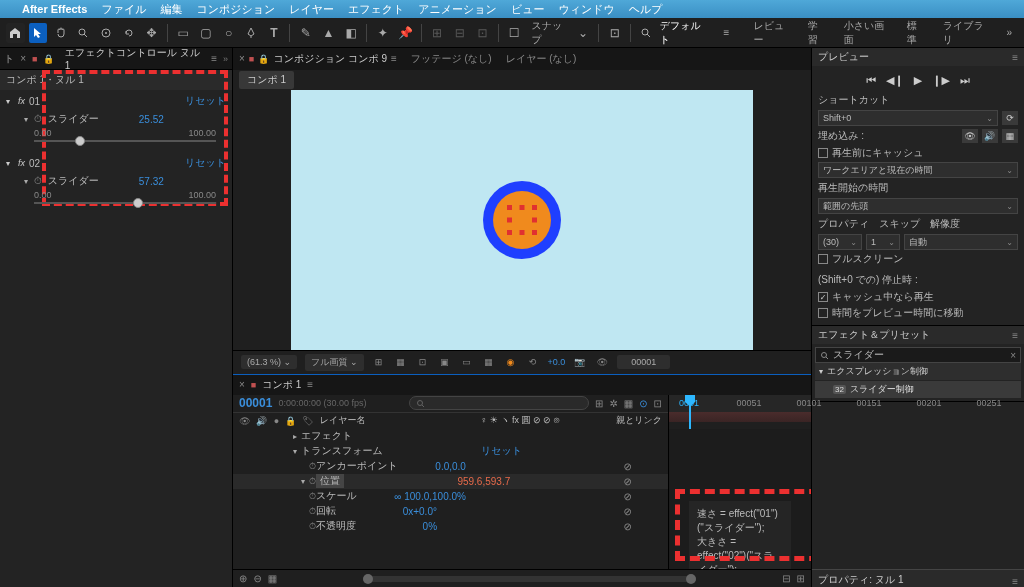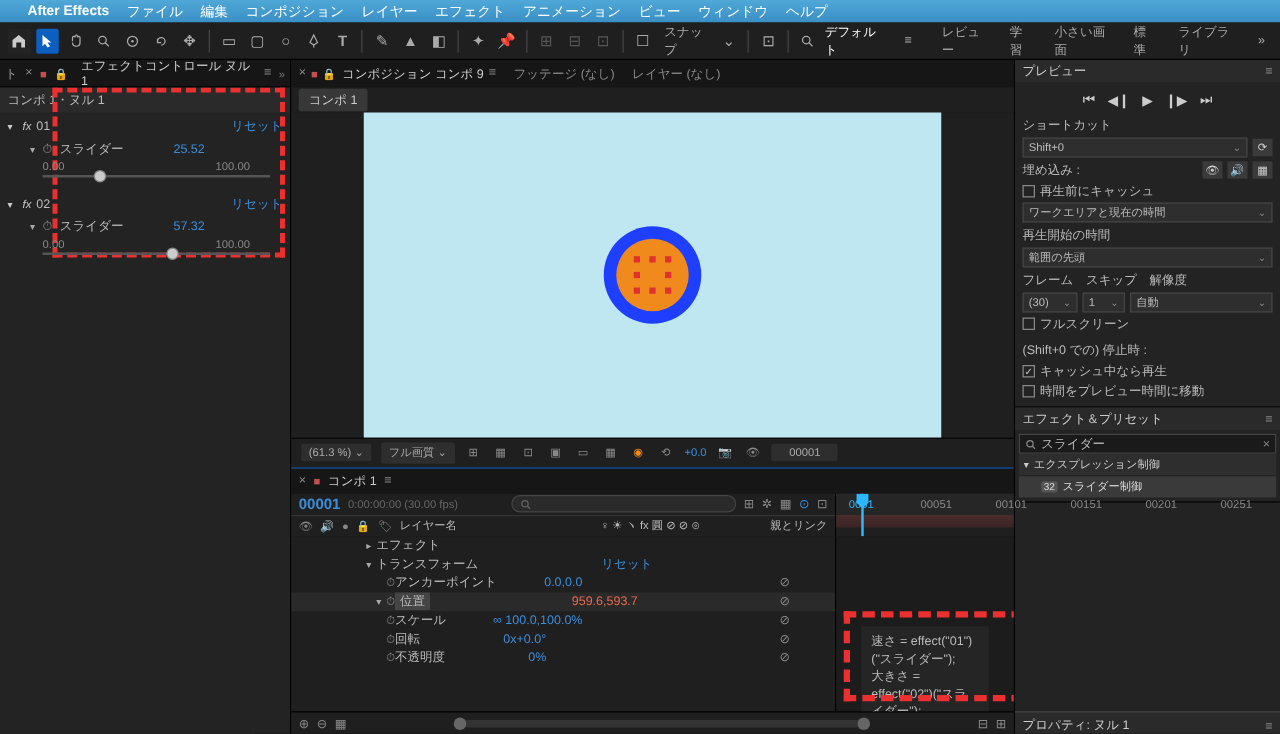--- a/index.html
+++ b/index.html
@@ -49,21 +49,21 @@
 .effect-head .fx { font-style: italic; color: #ccc; font-size: 9px; }
 .effect-head .name { color: #bbb; flex: 1; text-align: left; }
 .effect-head .reset { color: #3a8edb; font-size: 10px; margin-left: 30px; }
 .slider-row { display: flex; align-items: center; gap: 6px; padding: 2px 0 2px 18px; font-size: 10px; }
 .slider-row .stop { color: #888; font-size: 10px; }
 .slider-row .prop { color: #bbb; flex: 0 0 auto; }
 .slider-row .val { color: #3a8edb; margin-left: 34px; }
 .slider-track { position: relative; height: 16px; margin: 2px 10px 4px 28px; }
 .slider-track .minv, .slider-track .maxv { position: absolute; top: -2px; font-size: 9px; color: #888; }
 .slider-track .minv { left: 0; }
-.slider-track .maxv { right: 16px; }
+.slider-track .maxv { right: 0; }
 .slider-track .bar { position: absolute; left: 0; right: 0; top: 10px; height: 2px; background: #555; }
 .slider-track .thumb { position: absolute; top: 6px; width: 10px; height: 10px; border-radius: 50%; background: #ccc; border: 1px solid #888; transform: translateX(-50%); }
 
 
 .comp-tabs { background: #161616; height: 22px; display: flex; align-items: center; gap: 14px; padding: 0 6px; font-size: 10px; color: #888; }
 .comp-tabs .tab { display: flex; align-items: center; gap: 4px; }
 .comp-tabs .tab.active { color: #ccc; }
 .comp-sub { background: #1f1f1f; height: 20px; display: flex; align-items: center; padding: 0 6px; }
 .comp-sub .chip { background: #383838; color: #ccc; font-size: 10px; padding: 2px 8px; border-radius: 2px; }
 .viewer { flex: 1; background: #1f1f1f; display: flex; align-items: center; justify-content: center; position: relative; }
@@ -518,21 +518,21 @@
         <div class="r-row">
             <span class="lbl">再生開始の時間</span>
           </div>
         <div class="r-row">
             <div class="r-sel">
               <span>範囲の先頭</span>
               <span class="arr">⌄</span>
             </div>
           </div>
         <div class="r-row" style="gap:10px">
-            <span>フレーム</span>
+            <span>プロパティ</span>
             <span>スキップ</span>
             <span>解像度</span>
           </div>
         <div class="r-row" style="gap:4px">
           <div class="r-sel" style="flex:0 0 44px">
               <span>(30)</span>
               <span class="arr">⌄</span>
             </div>
           <div class="r-sel" style="flex:0 0 34px">
               <span>1</span>

